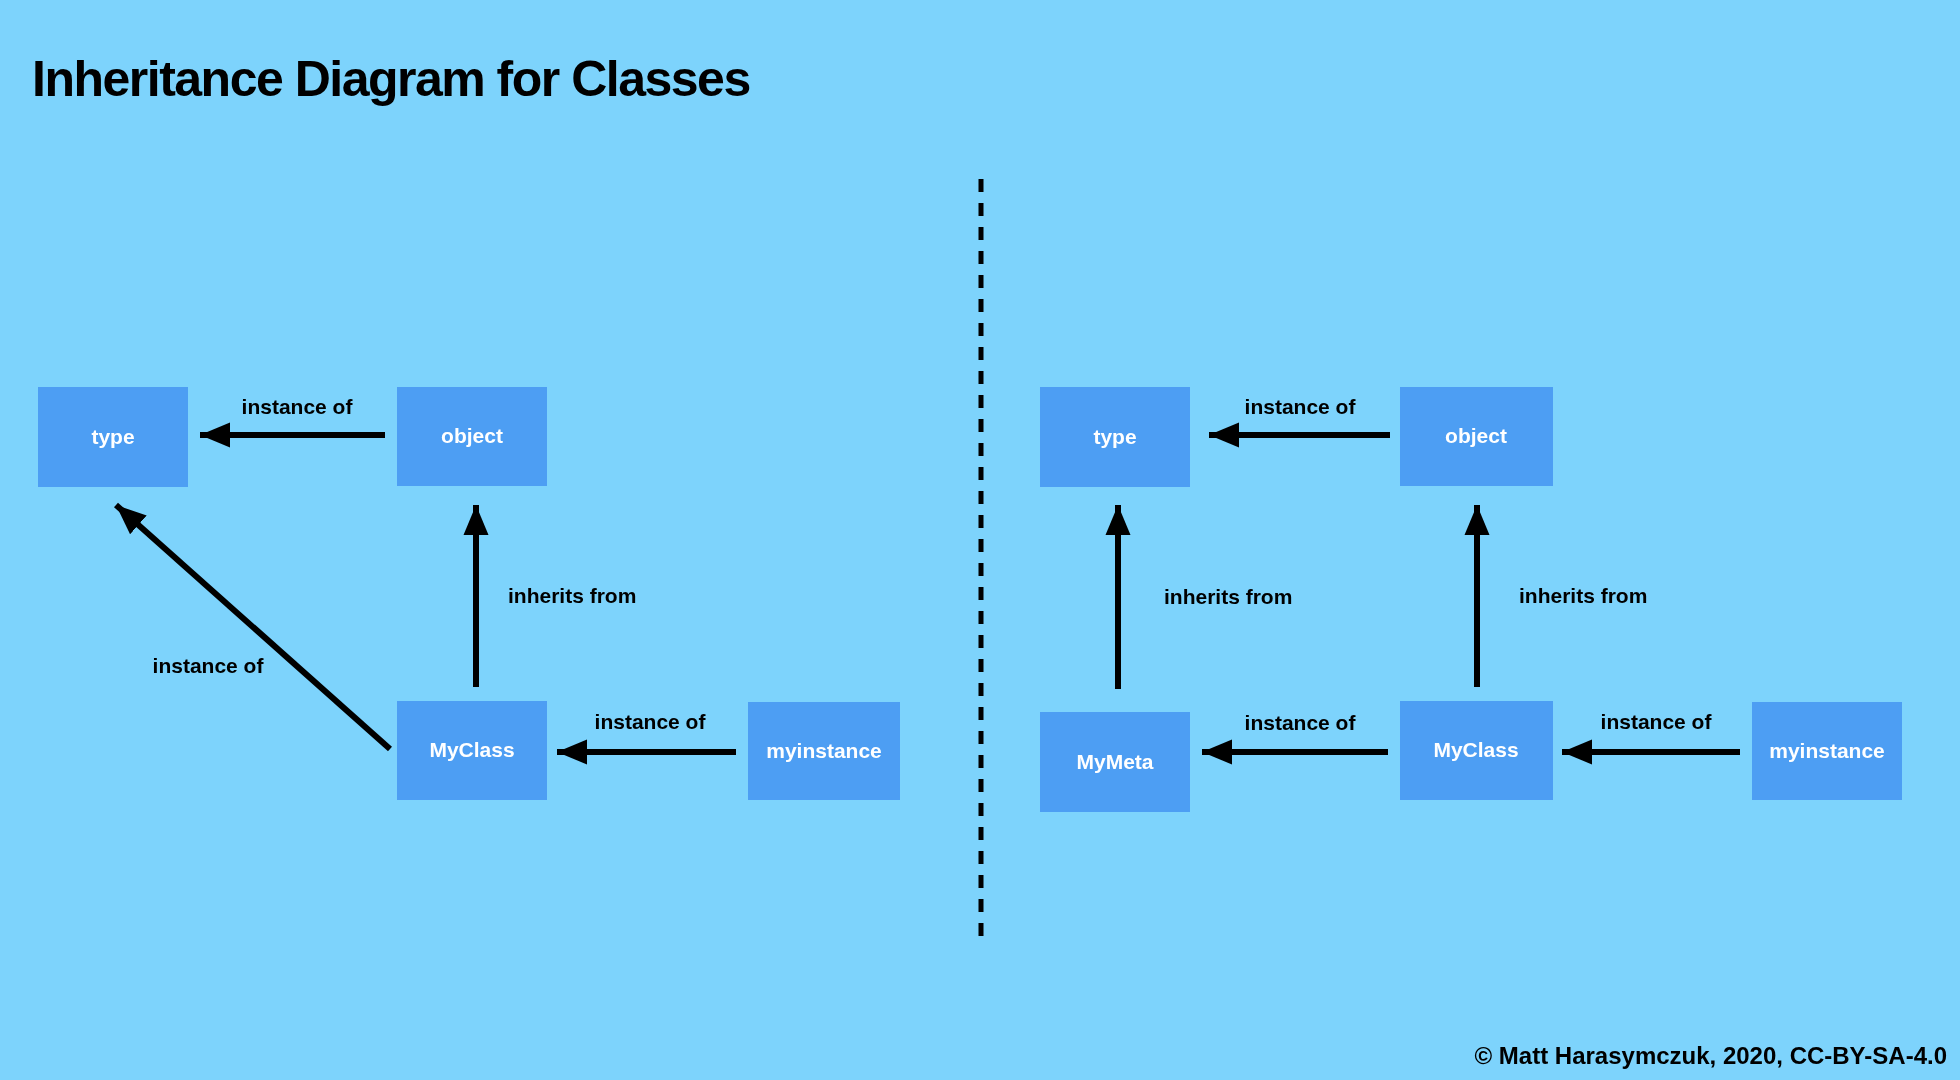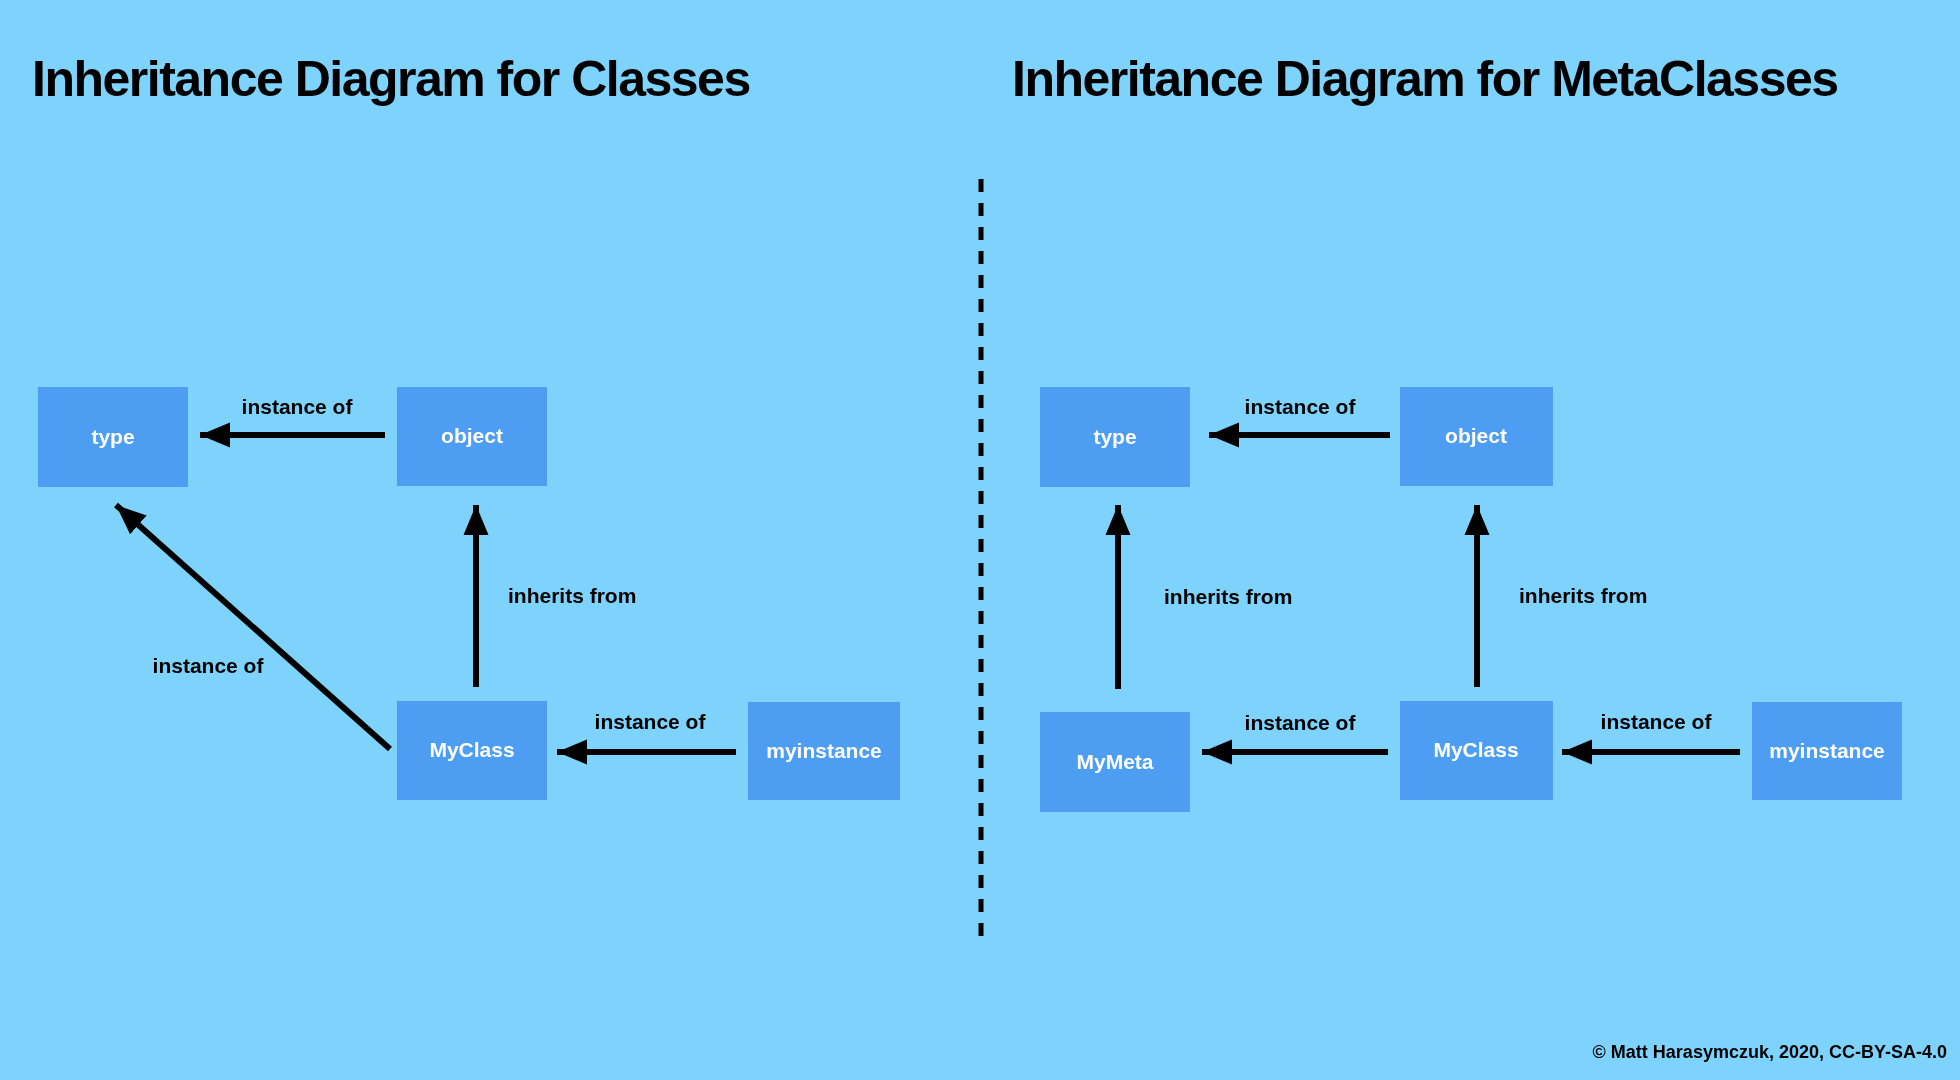--- a/index.html
+++ b/index.html
@@ -59,34 +59,33 @@
   .divider-line {
     stroke: #000000;
     stroke-width: 5;
     stroke-dasharray: 13 11;
     fill: none;
   }
   #copyright {
     position: absolute;
     right: 13px;
     top: 1042px;
-    font-size: 18px;
+    font-size: 24px;
     font-weight: bold;
     color: #000000;
     white-space: nowrap;
   }
 </style>
 </head>
 <body>
 
 <div id="canvas">
 
   <div class="title" id="title-left">Inheritance Diagram for Classes</div>
 
-  <div class="title" id="title-right">Inheritance Diagram for MetaClasses</div>
 
   <svg id="diagram-svg" viewBox="0 0 1960 1080">
     <defs>
       <marker id="ah" viewBox="0 0 12 10" refX="12" refY="5" markerWidth="30" markerHeight="26" markerUnits="userSpaceOnUse" orient="auto">
         <path d="M0,0 L12,5 L0,10 Z" fill="#000000"></path>
       </marker>
     </defs>
 
     <line class="divider-line" x1="981" y1="179" x2="981" y2="938"></line>
 

